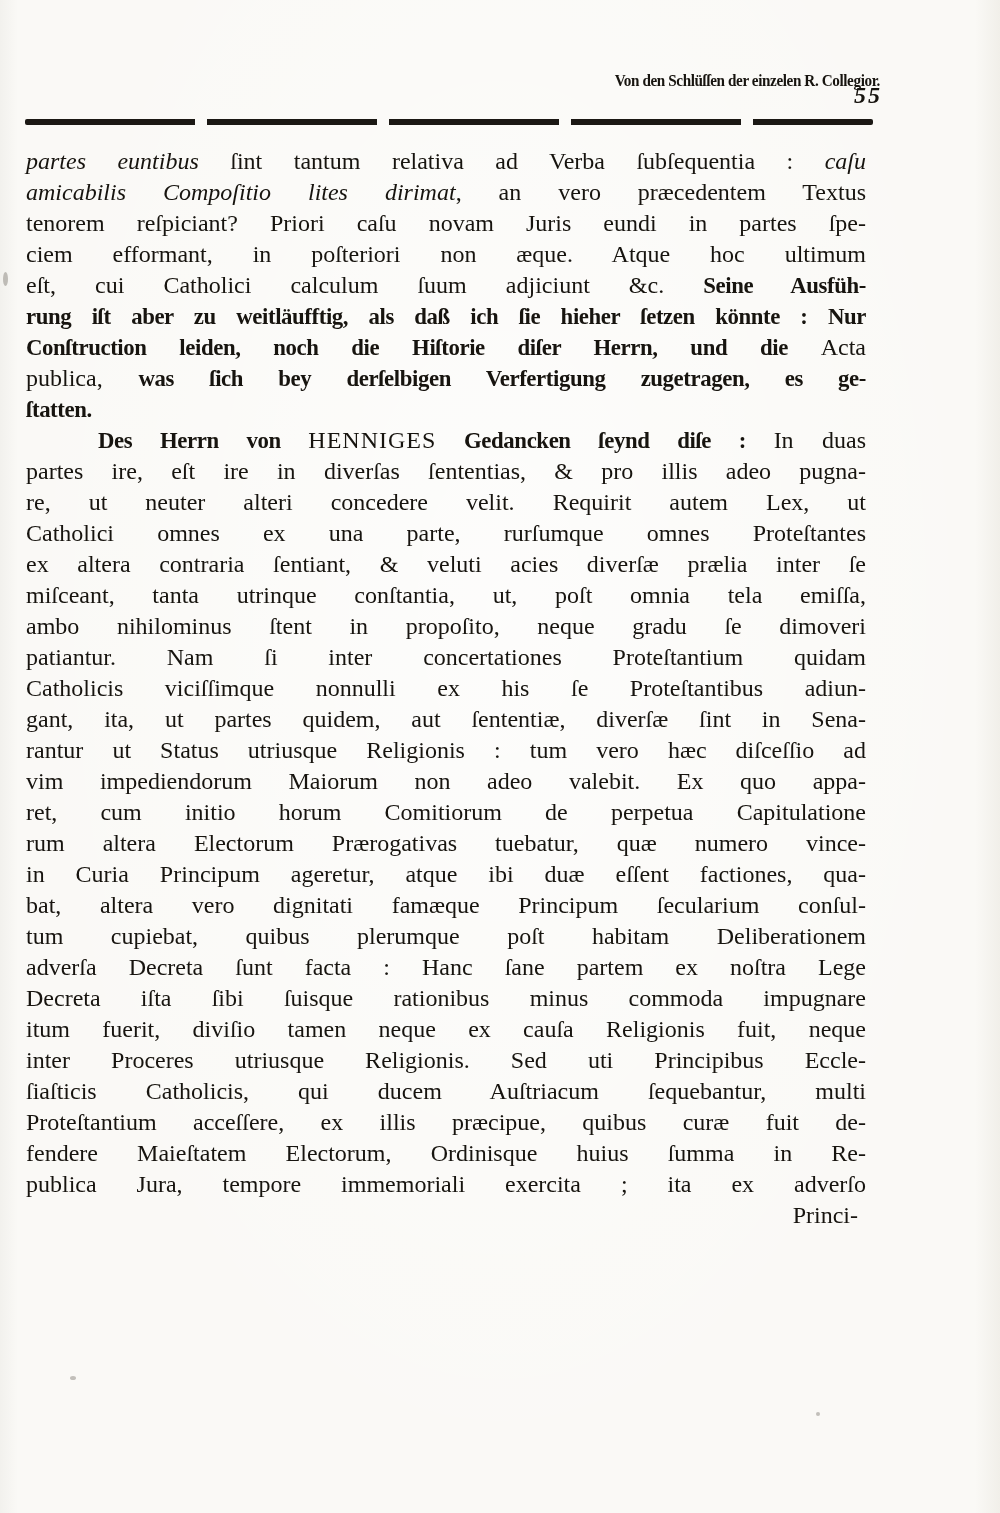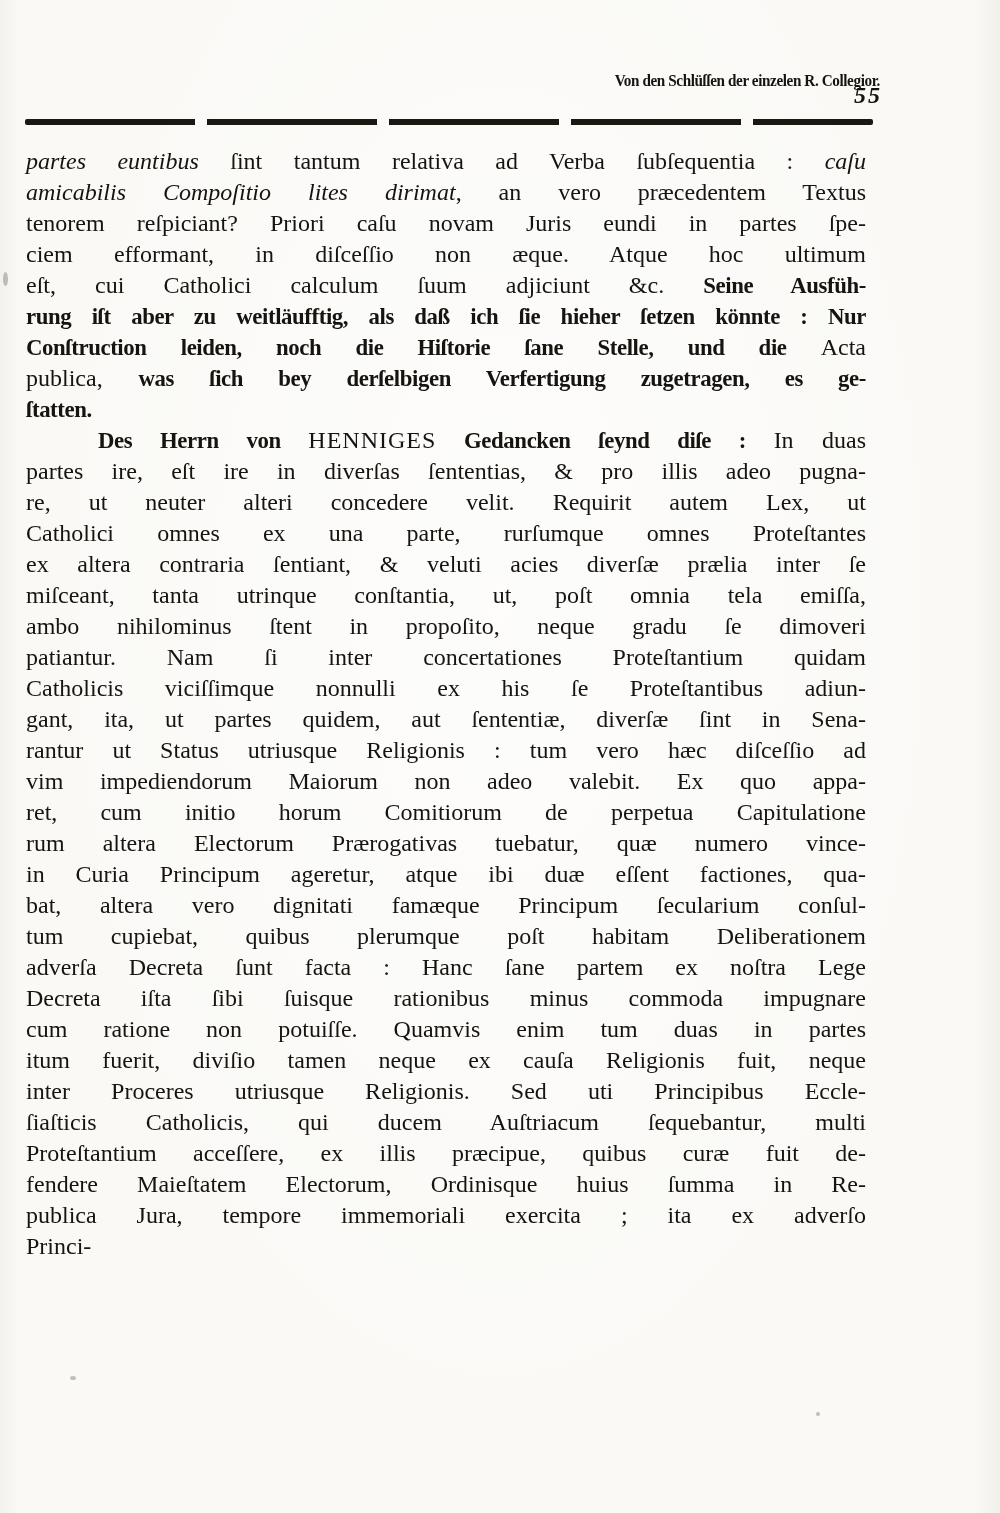--- a/index.html
+++ b/index.html
@@ -59,21 +59,21 @@
   
   .fr{
     font-weight:bold;
     font-size:.95em;
     letter-spacing:-0.4px;
   }
   
   .sc{letter-spacing:1px;}
   .catchword-row{
     font-size:24px;line-height:31px;
-    text-align:left;
+    text-align:right;
     padding-right:8px;
   }
   
   .speck{position:absolute;background:#5a544a;border-radius:50%;opacity:.35;}
   .s1{left:3px;top:272px;width:5px;height:14px;}
   .s2{left:70px;top:1376px;width:6px;height:4px;}
   .s3{left:816px;top:1412px;width:4px;height:4px;}
 </style>
 </head>
 <body>
@@ -86,24 +86,24 @@
 
   <span class="page-number">55</span>
 
   <div class="header-rule"></div>
 
   <div class="text-block">
       <div>
         <div class="line"><span class="it">partes euntibus</span><span class="rm"> ſint tantum relativa ad Verba ſubſequentia : </span><span class="it">caſu</span></div>
         <div class="line"><span class="it">amicabilis Compoſitio lites dirimat</span><span class="rm">, an vero præcedentem Textus</span></div>
         <div class="line"><span class="rm">tenorem reſpiciant? Priori caſu novam Juris eundi in partes ſpe-</span></div>
-        <div class="line"><span class="rm">ciem efformant, in diſceſſio non æque. Atque hoc ultimum</span></div>
+        <div class="line"><span class="rm">ciem efformant, in poſteriori non æque. Atque hoc ultimum</span></div>
         <div class="line"><span class="rm">eſt, cui Catholici calculum ſuum adjiciunt &amp;c. </span><span class="fr">Seine Ausfüh-</span></div>
         <div class="line"><span class="fr">rung iſt aber zu weitläufftig, als daß ich ſie hieher ſetzen könnte : Nur</span></div>
-        <div class="line"><span class="fr">Conſtruction leiden, noch die Hiſtorie ſane Stelle, und die </span><span class="rm">Acta</span></div>
+        <div class="line"><span class="fr">Conſtruction leiden, noch die Hiſtorie diſer Herrn, und die </span><span class="rm">Acta</span></div>
         <div class="line"><span class="rm">publica, </span><span class="fr">was ſich bey derſelbigen Verfertigung zugetragen, es ge-</span></div>
         <div class="line noslack"><span class="fr">ſtatten.</span></div>
       </div>
       <div>
         <div class="line indent"><span class="fr">Des Herrn von </span><span class="sc">HENNIGES</span><span class="fr"> Gedancken ſeynd diſe : </span><span class="rm">In duas</span></div>
         <div class="line"><span class="rm">partes ire, eſt ire in diverſas ſententias, &amp; pro illis adeo pugna-</span></div>
         <div class="line"><span class="rm">re, ut neuter alteri concedere velit. Requirit autem Lex, ut</span></div>
         <div class="line"><span class="rm">Catholici omnes ex una parte, rurſumque omnes Proteſtantes</span></div>
         <div class="line"><span class="rm">ex altera contraria ſentiant, &amp; veluti acies diverſæ prælia inter ſe</span></div>
         <div class="line"><span class="rm">miſceant, tanta utrinque conſtantia, ut, poſt omnia tela emiſſa,</span></div>
@@ -113,21 +113,20 @@
         <div class="line"><span class="rm">gant, ita, ut partes quidem, aut ſententiæ, diverſæ ſint in Sena-</span></div>
         <div class="line"><span class="rm">rantur ut Status utriusque Religionis : tum vero hæc diſceſſio ad</span></div>
         <div class="line"><span class="rm">vim impediendorum Maiorum non adeo valebit. Ex quo appa-</span></div>
         <div class="line"><span class="rm">ret, cum initio horum Comitiorum de perpetua Capitulatione</span></div>
         <div class="line"><span class="rm">rum altera Electorum Prærogativas tuebatur, quæ numero vince-</span></div>
         <div class="line"><span class="rm">in Curia Principum ageretur, atque ibi duæ eſſent factiones, qua-</span></div>
         <div class="line"><span class="rm">bat, altera vero dignitati famæque Principum ſecularium conſul-</span></div>
         <div class="line"><span class="rm">tum cupiebat, quibus plerumque poſt habitam Deliberationem</span></div>
         <div class="line"><span class="rm">adverſa Decreta ſunt facta : Hanc ſane partem ex noſtra Lege</span></div>
         <div class="line"><span class="rm">Decreta iſta ſibi ſuisque rationibus minus commoda impugnare</span></div>
-        <div class="line"><span class="rm">cum ratione non potuiſſe. Quamvis enim tum duas in partes</span></div>
         <div class="line"><span class="rm">itum fuerit, diviſio tamen neque ex cauſa Religionis fuit, neque</span></div>
         <div class="line"><span class="rm">inter Proceres utriusque Religionis. Sed uti Principibus Eccle-</span></div>
         <div class="line"><span class="rm">ſiaſticis Catholicis, qui ducem Auſtriacum ſequebantur, multi</span></div>
         <div class="line"><span class="rm">Proteſtantium acceſſere, ex illis præcipue, quibus curæ fuit de-</span></div>
         <div class="line"><span class="rm">fendere Maieſtatem Electorum, Ordinisque huius ſumma in Re-</span></div>
         <div class="line"><span class="rm">publica Jura, tempore immemoriali exercita ; ita ex adverſo</span></div>
       </div>
       <div class="catchword-row"><span>Princi-</span></div>
     </div>
 

